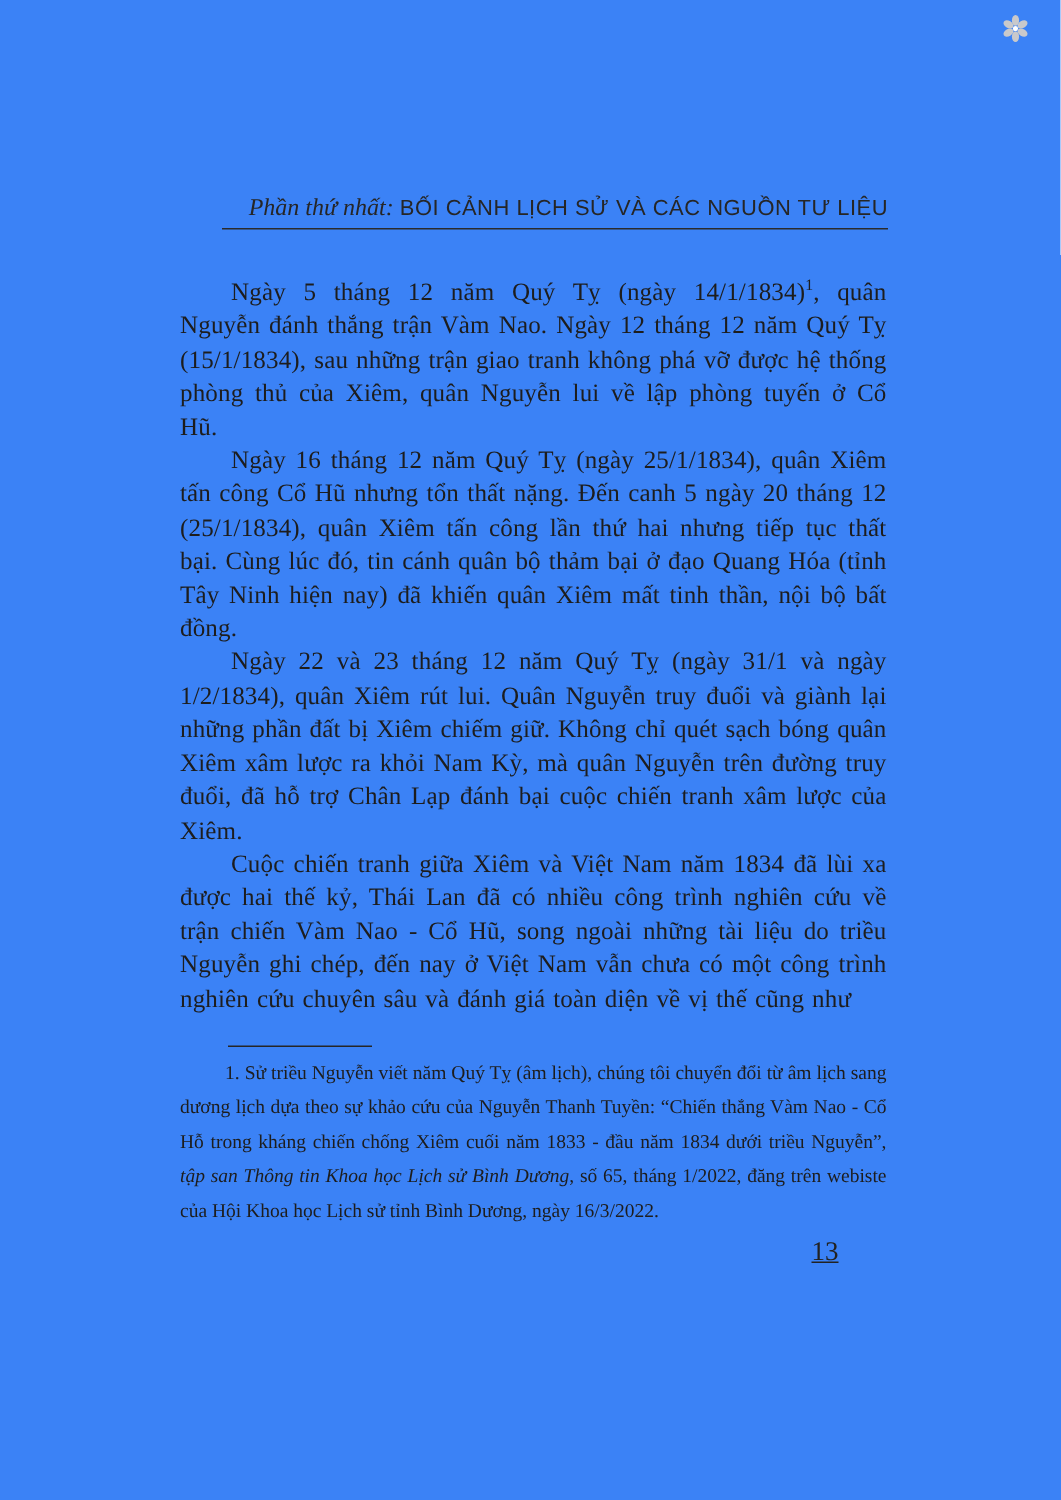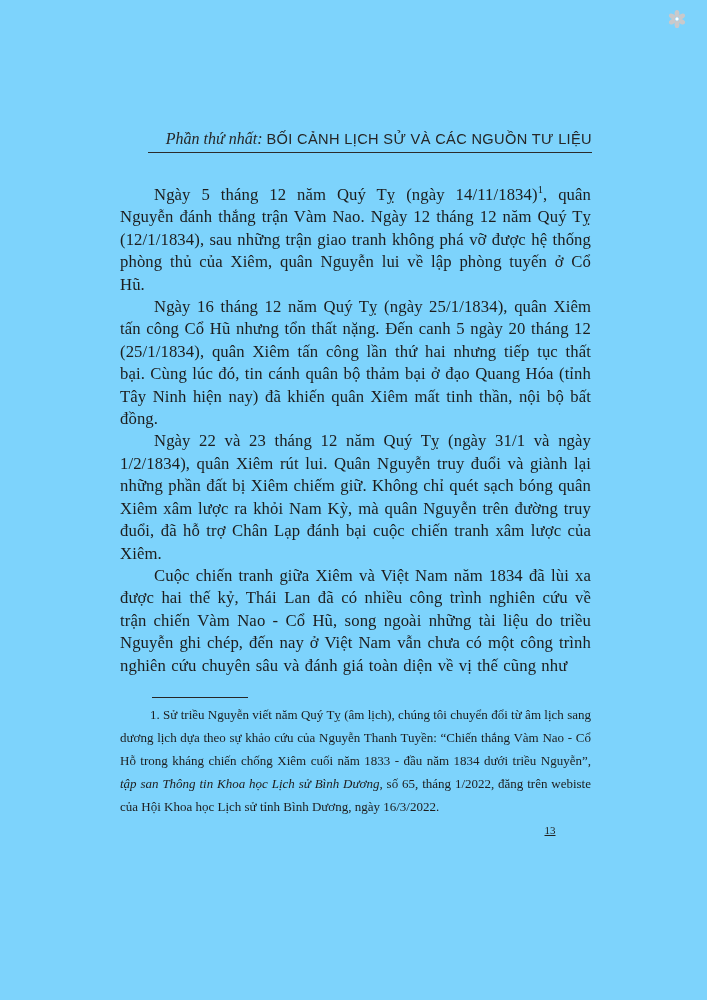--- a/index.html
+++ b/index.html
@@ -1,20 +1,20 @@
 <!DOCTYPE html>
 <html><head>
 <meta charset="utf-8">
 <style>
   * { margin:0; padding:0; box-sizing:border-box; }
   html,body { background:#ffffff; }
   .page {
     position:relative;
     width:707px; height:1000px;
-    background:#7dd3fc;
+    background:#3b82f6;
     font-family:"Liberation Serif", serif;
     color:#1e1e1e;
     overflow:hidden;
   }
   .ornament {
     position:absolute; top:9px; left:667px;
     width:20px; height:20px;
   }
   .running-head {
     position:absolute; top:130px; left:120px; width:472px;
@@ -59,21 +59,21 @@
     margin-bottom:5px;
   }
   .fn-text {
     font-size:13px; line-height:23px;
     text-align:justify;
     text-indent:30px;
   }
   .page-number {
     position:absolute; top:824px; left:520px; width:60px;
     text-align:center;
-    font-size:11px;
+    font-size:18px;
     color:#222222;
     text-decoration:underline;
   }
 </style>
 </head>
 <body>
 
 <div class="page">
 
   <div class="ornament">
@@ -90,21 +90,21 @@
     </svg>
   </div>
 
   <div class="running-head">
     <span class="part">Phần thứ nhất:</span>
     <span class="title">BỐI CẢNH LỊCH SỬ VÀ CÁC NGUỒN TƯ LIỆU</span>
   </div>
   <div class="head-rule"></div>
 
   <div class="body-text">
-    <p><span>Ngày 5 tháng 12 năm Quý Tỵ (ngày 14/11/1834)</span><sup class="fnref">1</sup><span>, quân Nguyễn đánh thắng trận Vàm Nao. Ngày 12 tháng 12 năm Quý Tỵ (12/1/1834), sau những trận giao tranh không phá vỡ được hệ thống phòng thủ của Xiêm, quân Nguyễn lui về lập phòng tuyến ở Cổ Hũ.</span></p>
+    <p><span>Ngày 5 tháng 12 năm Quý Tỵ (ngày 14/1/1834)</span><sup class="fnref">1</sup><span>, quân Nguyễn đánh thắng trận Vàm Nao. Ngày 12 tháng 12 năm Quý Tỵ (15/1/1834), sau những trận giao tranh không phá vỡ được hệ thống phòng thủ của Xiêm, quân Nguyễn lui về lập phòng tuyến ở Cổ Hũ.</span></p>
     <p>Ngày 16 tháng 12 năm Quý Tỵ (ngày 25/1/1834), quân Xiêm tấn công Cổ Hũ nhưng tổn thất nặng. Đến canh 5 ngày 20 tháng 12 (25/1/1834), quân Xiêm tấn công lần thứ hai nhưng tiếp tục thất bại. Cùng lúc đó, tin cánh quân bộ thảm bại ở đạo Quang Hóa (tỉnh Tây Ninh hiện nay) đã khiến quân Xiêm mất tinh thần, nội bộ bất đồng.</p>
     <p>Ngày 22 và 23 tháng 12 năm Quý Tỵ (ngày 31/1 và ngày 1/2/1834), quân Xiêm rút lui. Quân Nguyễn truy đuổi và giành lại những phần đất bị Xiêm chiếm giữ. Không chỉ quét sạch bóng quân Xiêm xâm lược ra khỏi Nam Kỳ, mà quân Nguyễn trên đường truy đuổi, đã hỗ trợ Chân Lạp đánh bại cuộc chiến tranh xâm lược của Xiêm.</p>
     <p>Cuộc chiến tranh giữa Xiêm và Việt Nam năm 1834 đã lùi xa được hai thế kỷ, Thái Lan đã có nhiều công trình nghiên cứu về trận chiến Vàm Nao - Cổ Hũ, song ngoài những tài liệu do triều Nguyễn ghi chép, đến nay ở Việt Nam vẫn chưa có một công trình nghiên cứu chuyên sâu và đánh giá toàn diện về vị thế cũng như</p>
   </div>
 
   <div class="footnote">
     <div class="fn-rule"></div>
     <p class="fn-text"><span>1.</span><span> Sử triều Nguyễn viết năm Quý Tỵ (âm lịch), chúng tôi chuyển đổi từ âm lịch sang dương lịch dựa theo sự khảo cứu của Nguyễn Thanh Tuyền: “Chiến thắng Vàm Nao - Cổ Hỗ trong kháng chiến chống Xiêm cuối năm 1833 - đầu năm 1834 dưới triều Nguyễn”, </span><i>tập san Thông tin Khoa học Lịch sử Bình Dương</i><span>, số 65, tháng 1/2022, đăng trên webiste của Hội Khoa học Lịch sử tỉnh Bình Dương, ngày 16/3/2022.</span></p>
   </div>
 

